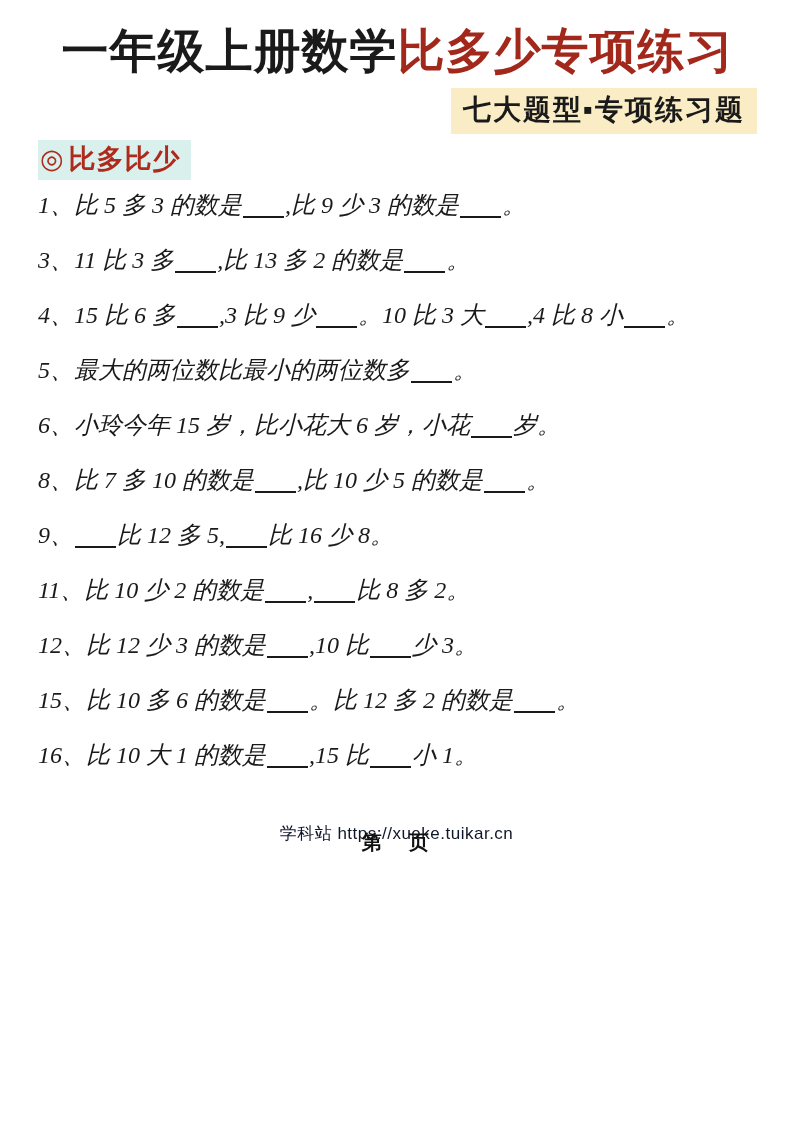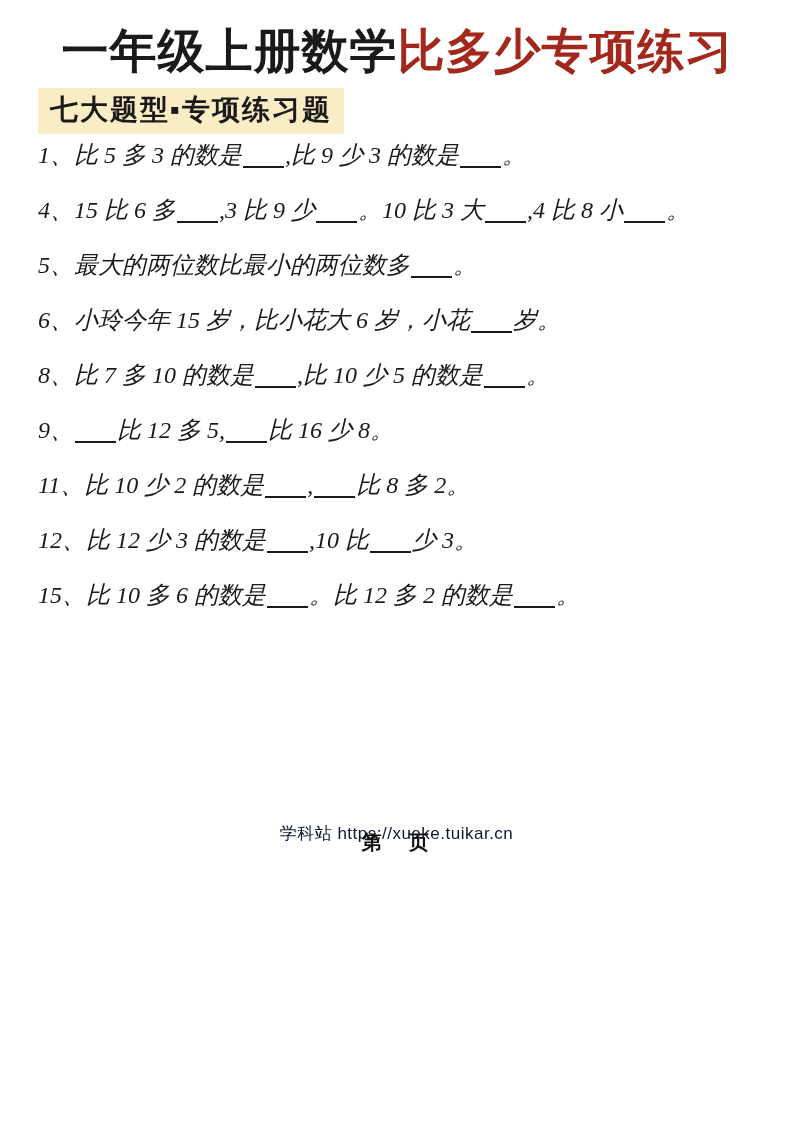--- a/index.html
+++ b/index.html
@@ -22,21 +22,21 @@
     margin: 0 0 10px 0;
     text-align: center;
     font-size: 47px;
     font-weight: 700;
     letter-spacing: 1px;
     line-height: 1.1;
     white-space: nowrap;
   }
   .title .t-red { color: #a2281c; }
   .subtitle-row {
-    text-align: left;
+    text-align: right;
     margin: 0 0 6px 0;
   }
   .subtitle {
     display: inline-block;
     background: #faedc6;
     padding: 3px 12px 5px 12px;
     font-size: 28px;
     font-weight: 700;
     letter-spacing: 2px;
   }
@@ -100,31 +100,34 @@
 <body>
 
 <div class="page">
 
   <h1 class="title"><span class="t-black">一年级上册数学</span><span class="t-red">比多少专项练习</span></h1>
 
   <div class="subtitle-row">
     <span class="subtitle">七大题型▪专项练习题</span>
   </div>
 
+  <div class="section"><span class="bullet">◎</span><span>比多比少</span></div>
 
   <div id="questions" class="questions">
       <p class="question">1、比 5 多 3 的数是<span class="blank"></span>,比 9 少 3 的数是<span class="blank"></span>。</p>
+      <p class="question">3、11 比 3 多<span class="blank"></span>,比 13 多 2 的数是<span class="blank"></span>。</p>
       <p class="question">4、15 比 6 多<span class="blank"></span>,3 比 9 少<span class="blank"></span>。10 比 3 大<span class="blank"></span>,4 比 8 小<span class="blank"></span>。</p>
       <p class="question">5、最大的两位数比最小的两位数多<span class="blank"></span>。</p>
       <p class="question">6、小玲今年 15 岁，比小花大 6 岁，小花<span class="blank"></span>岁。</p>
       <p class="question">8、比 7 多 10 的数是<span class="blank"></span>,比 10 少 5 的数是<span class="blank"></span>。</p>
       <p class="question">9、<span class="blank"></span>比 12 多 5,<span class="blank"></span>比 16 少 8。</p>
       <p class="question">11、比 10 少 2 的数是<span class="blank"></span>,<span class="blank"></span>比 8 多 2。</p>
       <p class="question">12、比 12 少 3 的数是<span class="blank"></span>,10 比<span class="blank"></span>少 3。</p>
       <p class="question">15、比 10 多 6 的数是<span class="blank"></span>。比 12 多 2 的数是<span class="blank"></span>。</p>
+      <p class="question">16、比 10 大 1 的数是<span class="blank"></span>,15 比<span class="blank"></span>小 1。</p>
     </div>
 
   <div class="footer">
     <span class="watermark">学科站 https://xueke.tuikar.cn</span>
     <span class="pageno"><span>第</span><span class="page-gap"></span><span>页</span></span>
   </div>
 
 </div>
 
 </body></html>

